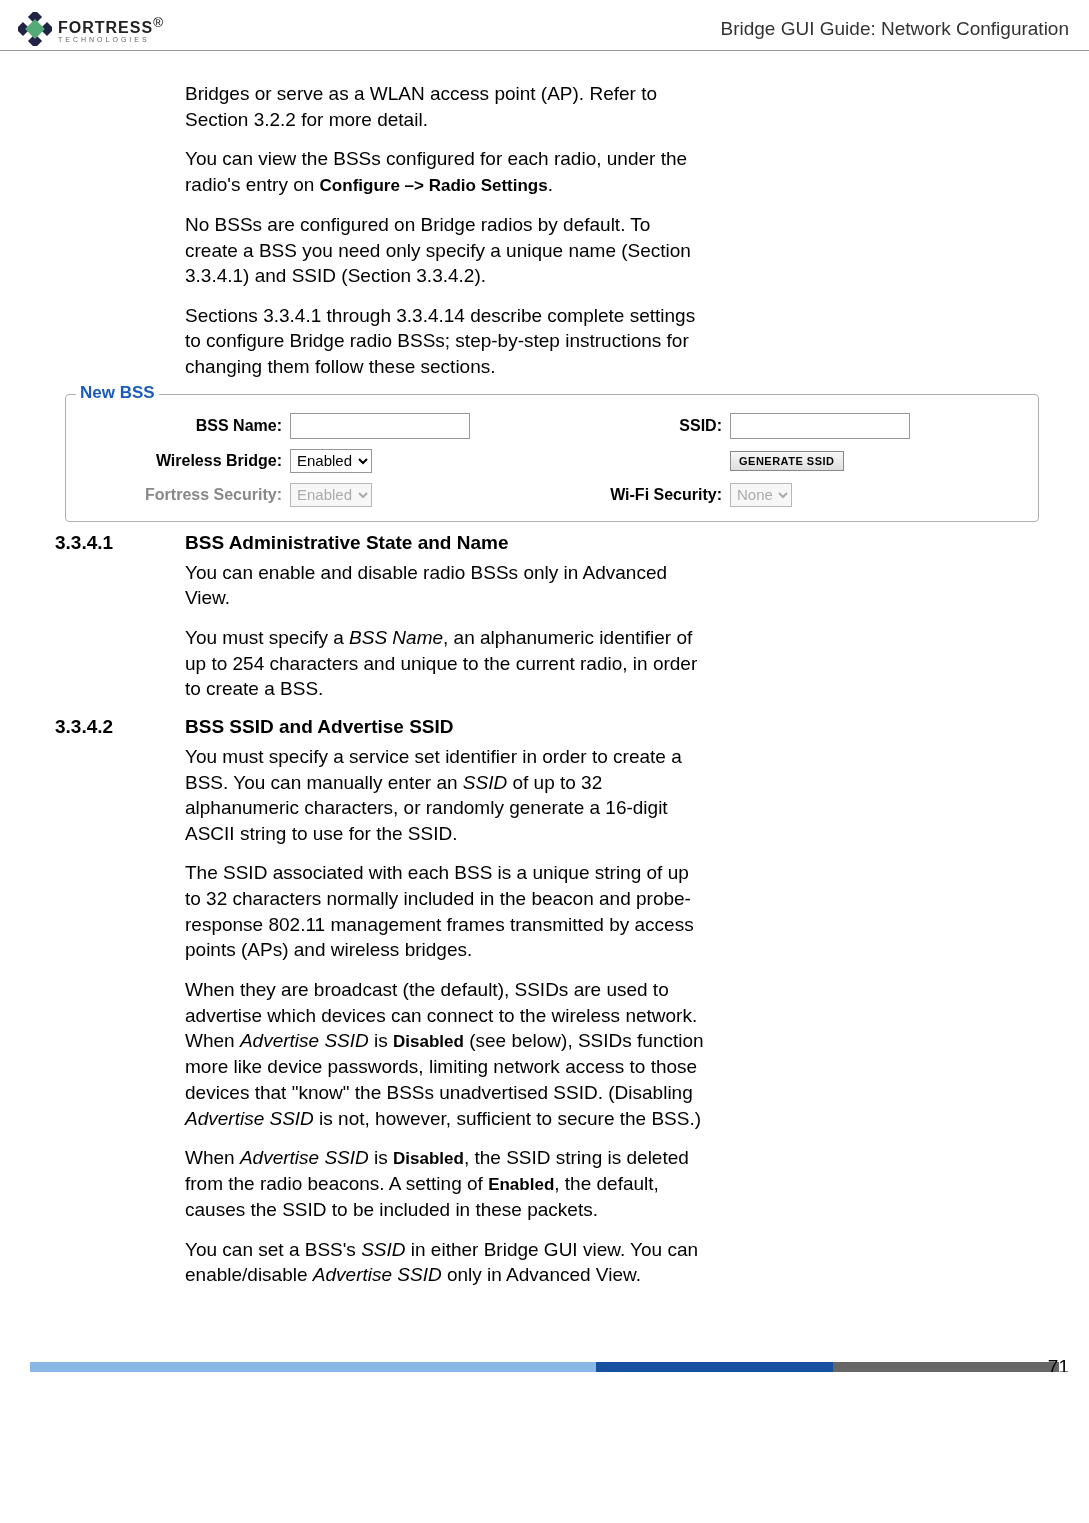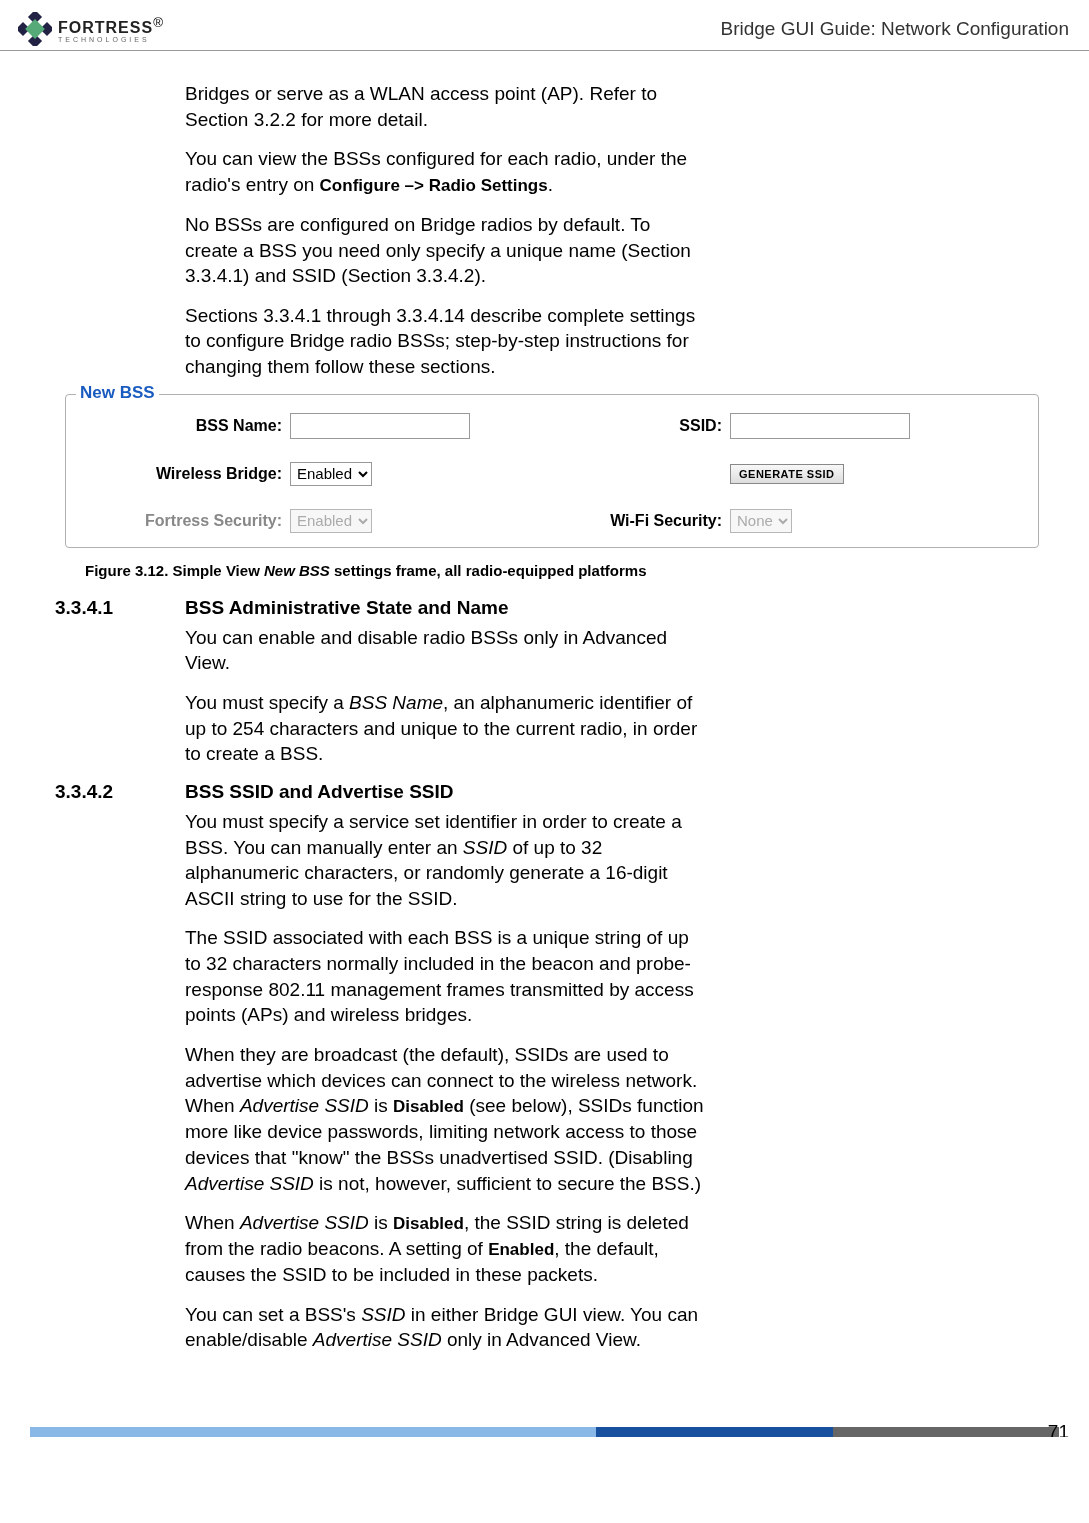--- a/index.html
+++ b/index.html
@@ -86,21 +86,21 @@
       background: white;
       padding: 0 4px;
       color: #1a5bbf;
       font-weight: bold;
       font-size: 17px;
       font-family: Verdana, Arial, sans-serif;
     }
     .form-grid {
       display: grid;
       grid-template-columns: 210px 190px 250px 180px;
-      row-gap: 23px;
+      row-gap: 10px;
       align-items: center;
       margin-top: 8px;
     }
     .form-label {
       text-align: right;
       font-weight: bold;
       font-size: 16px;
       padding-right: 8px;
       font-family: Verdana, Arial, sans-serif;
     }
@@ -225,23 +225,20 @@
         <div><button class="gen-button">GENERATE SSID</button></div>
 
         <div class="form-label disabled">Fortress Security:</div>
         <div><select class="form-select disabled" disabled=""><option>Enabled</option></select></div>
         <div class="form-label">Wi-Fi Security:</div>
         <div><select class="form-select disabled" disabled=""><option>None</option></select></div>
       </div>
     </div>
   </div>
 
-  <div class="figure-caption">
-    <span>Figure 3.12. Simple View </span><span class="italic">New BSS</span><span> settings frame, all radio-equipped platforms</span>
-  </div>
 
   <div class="section-block">
     <div class="section-row">
       <div class="section-num">3.3.4.1</div>
       <div class="section-title">BSS Administrative State and Name</div>
     </div>
   </div>
   <div class="body-text">
     <p>You can enable and disable radio BSSs only in Advanced View.</p>
     <p><span>You must specify a </span><span class="italic">BSS Name</span><span>, an alphanumeric identifier of up to 254 characters and unique to the current radio, in order to create a BSS.</span></p>

